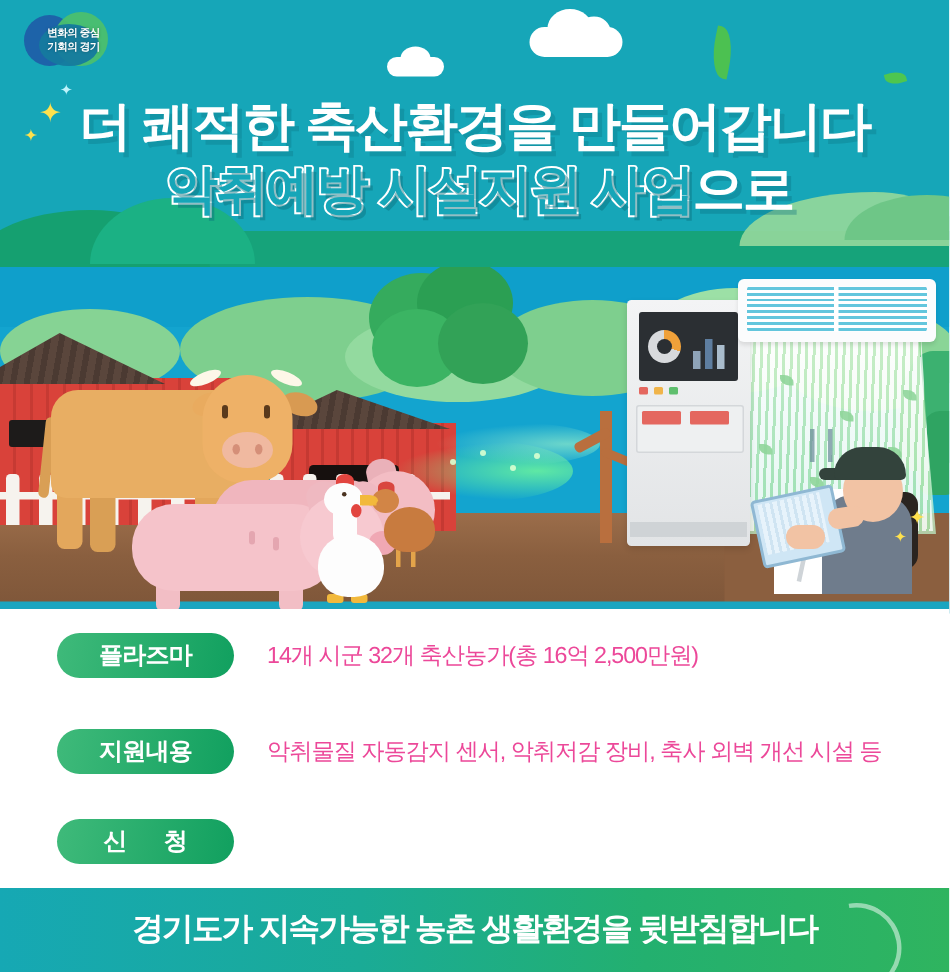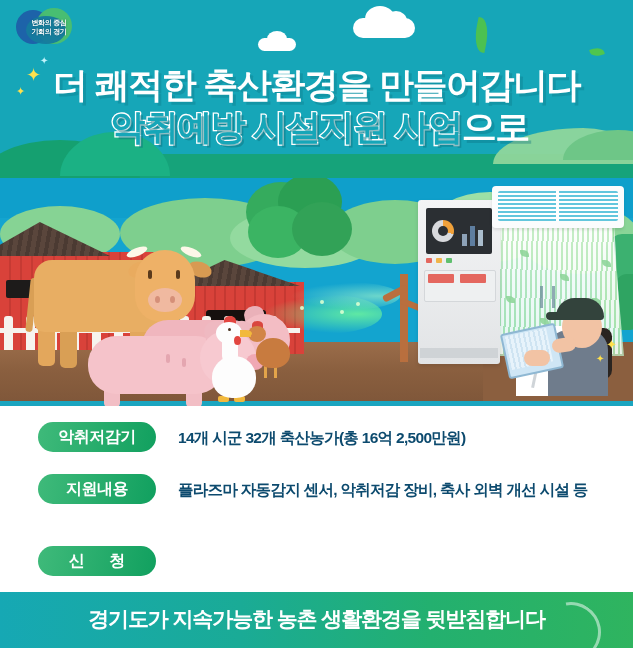--- a/index.html
+++ b/index.html
@@ -474,42 +474,42 @@
     height: 186px;
     background: #ffffff;
   }
   .row {
     position: absolute;
     display: flex;
     align-items: flex-start;
     left: 38px;
   }
   .row.r1 { top: 16px; }
-  .row.r2 { top: 68px; }
+  .row.r2 { top: 80px; }
   .row.r3 { top: 140px; flex-direction: column; }
   .pill {
     width: 118px;
     height: 30px;
     border-radius: 16px;
     background: linear-gradient(100deg, #3fba7a 0%, #11a05f 100%);
     color: #ffffff;
     font-size: 16px;
     font-weight: bold;
     letter-spacing: -0.5px;
     display: flex;
     align-items: center;
     justify-content: center;
     flex: none;
   }
   .pill.spaced { letter-spacing: 10px; text-indent: 10px; }
   .row-text {
     margin-left: 22px;
     font-size: 15.5px;
-    font-weight: bold;
-    color: #0c4a6e;
+    font-weight: normal;
+    color: #ec4899;
     letter-spacing: -0.7px;
     line-height: 26px;
     padding-top: 3px;
     white-space: nowrap;
   }
   .row-sub {
     font-size: 15px;
     font-weight: bold;
     color: #e98a74;
     letter-spacing: -0.7px;
@@ -756,30 +756,30 @@
     <div class="hand"></div>
     <div class="hand2"></div>
 
     <div class="spark s4">✦</div>
     <div class="spark s5">✦</div>
   </div>
 
   <div class="info">
 
     <div class="row r1">
-      <div class="pill">악취저감기</div>
+      <div class="pill">플라즈마</div>
       <div>
         <div class="row-text">14개 시군 32개 축산농가(총 16억 2,500만원)</div>
       </div>
     </div>
 
     <div class="row r2">
       <div class="pill">지원내용</div>
       <div>
-        <div class="row-text">플라즈마 자동감지 센서, 악취저감 장비, 축사 외벽 개선 시설 등</div>
+        <div class="row-text">악취물질 자동감지 센서, 악취저감 장비, 축사 외벽 개선 시설 등</div>
       </div>
     </div>
 
     <div class="row r3">
       <div class="pill spaced">신 청</div>
     </div>
   </div>
 
   <div class="footer">
     <div class="footer-text">경기도가 지속가능한 농촌 생활환경을 뒷받침합니다</div>

